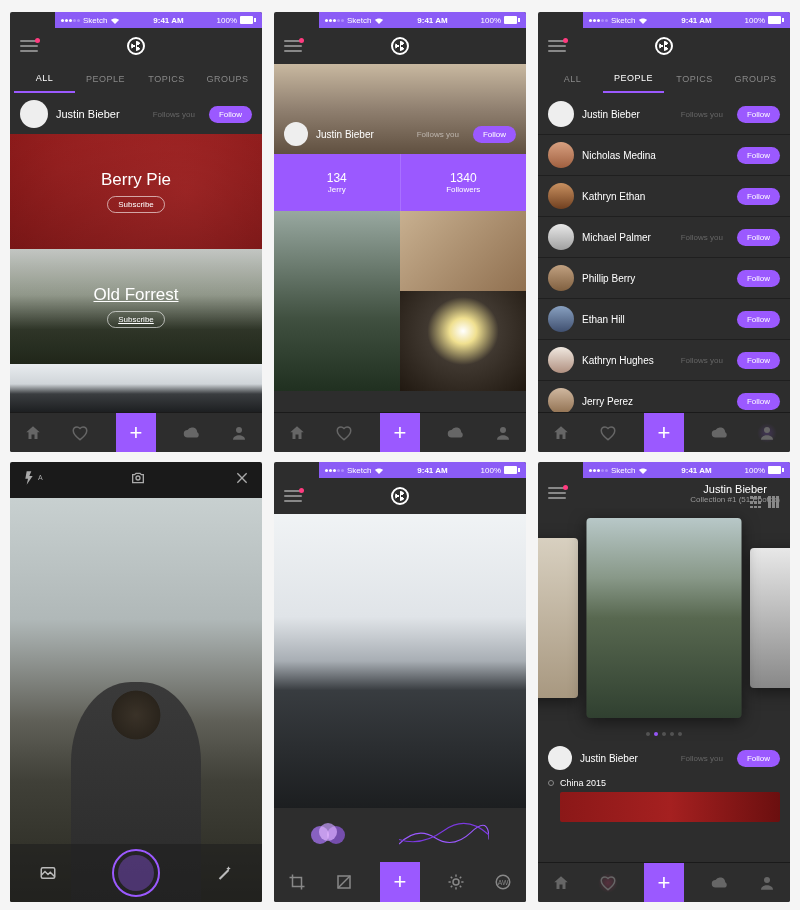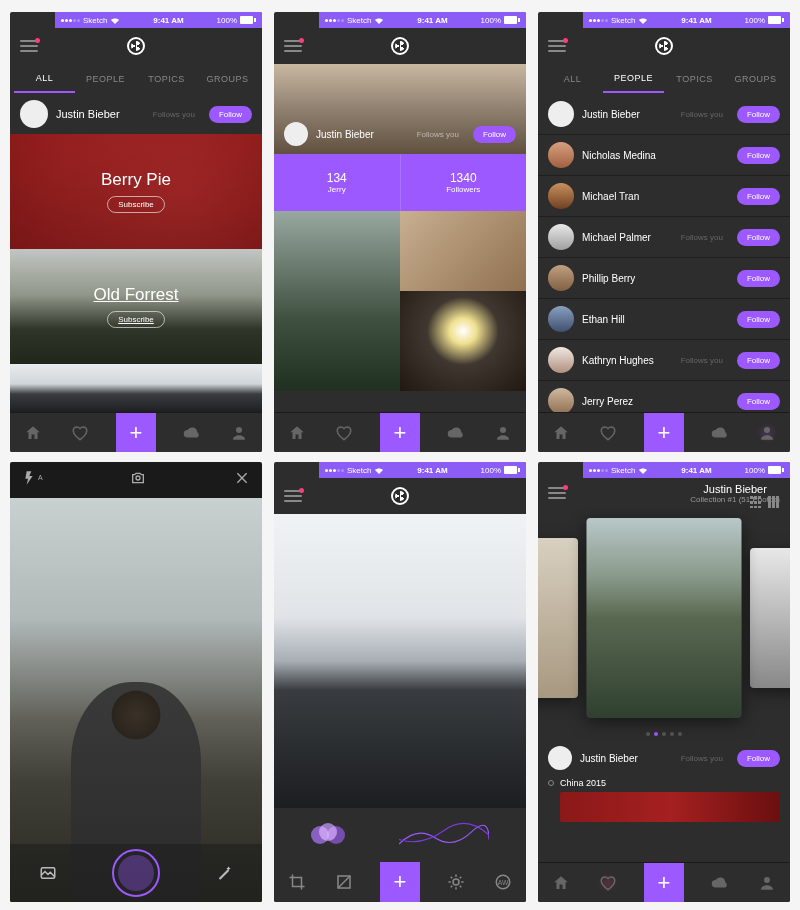--- a/index.html
+++ b/index.html
@@ -339,21 +339,21 @@
     <button class="follow-btn">Follow</button>
         </div>
         <div class="person-row">
           <div class="avatar av1"></div>
     <div class="user-name">Nicholas Medina</div>
 
     <button class="follow-btn">Follow</button>
         </div>
         <div class="person-row">
           <div class="avatar av2"></div>
-    <div class="user-name">Michael Tran</div>
+    <div class="user-name">Kathryn Ethan</div>
 
     <button class="follow-btn">Follow</button>
         </div>
         <div class="person-row">
           <div class="avatar av3"></div>
     <div class="user-name">Michael Palmer</div>
     <div class="follows-you">Follows you</div>
     <button class="follow-btn">Follow</button>
         </div>
         <div class="person-row">

